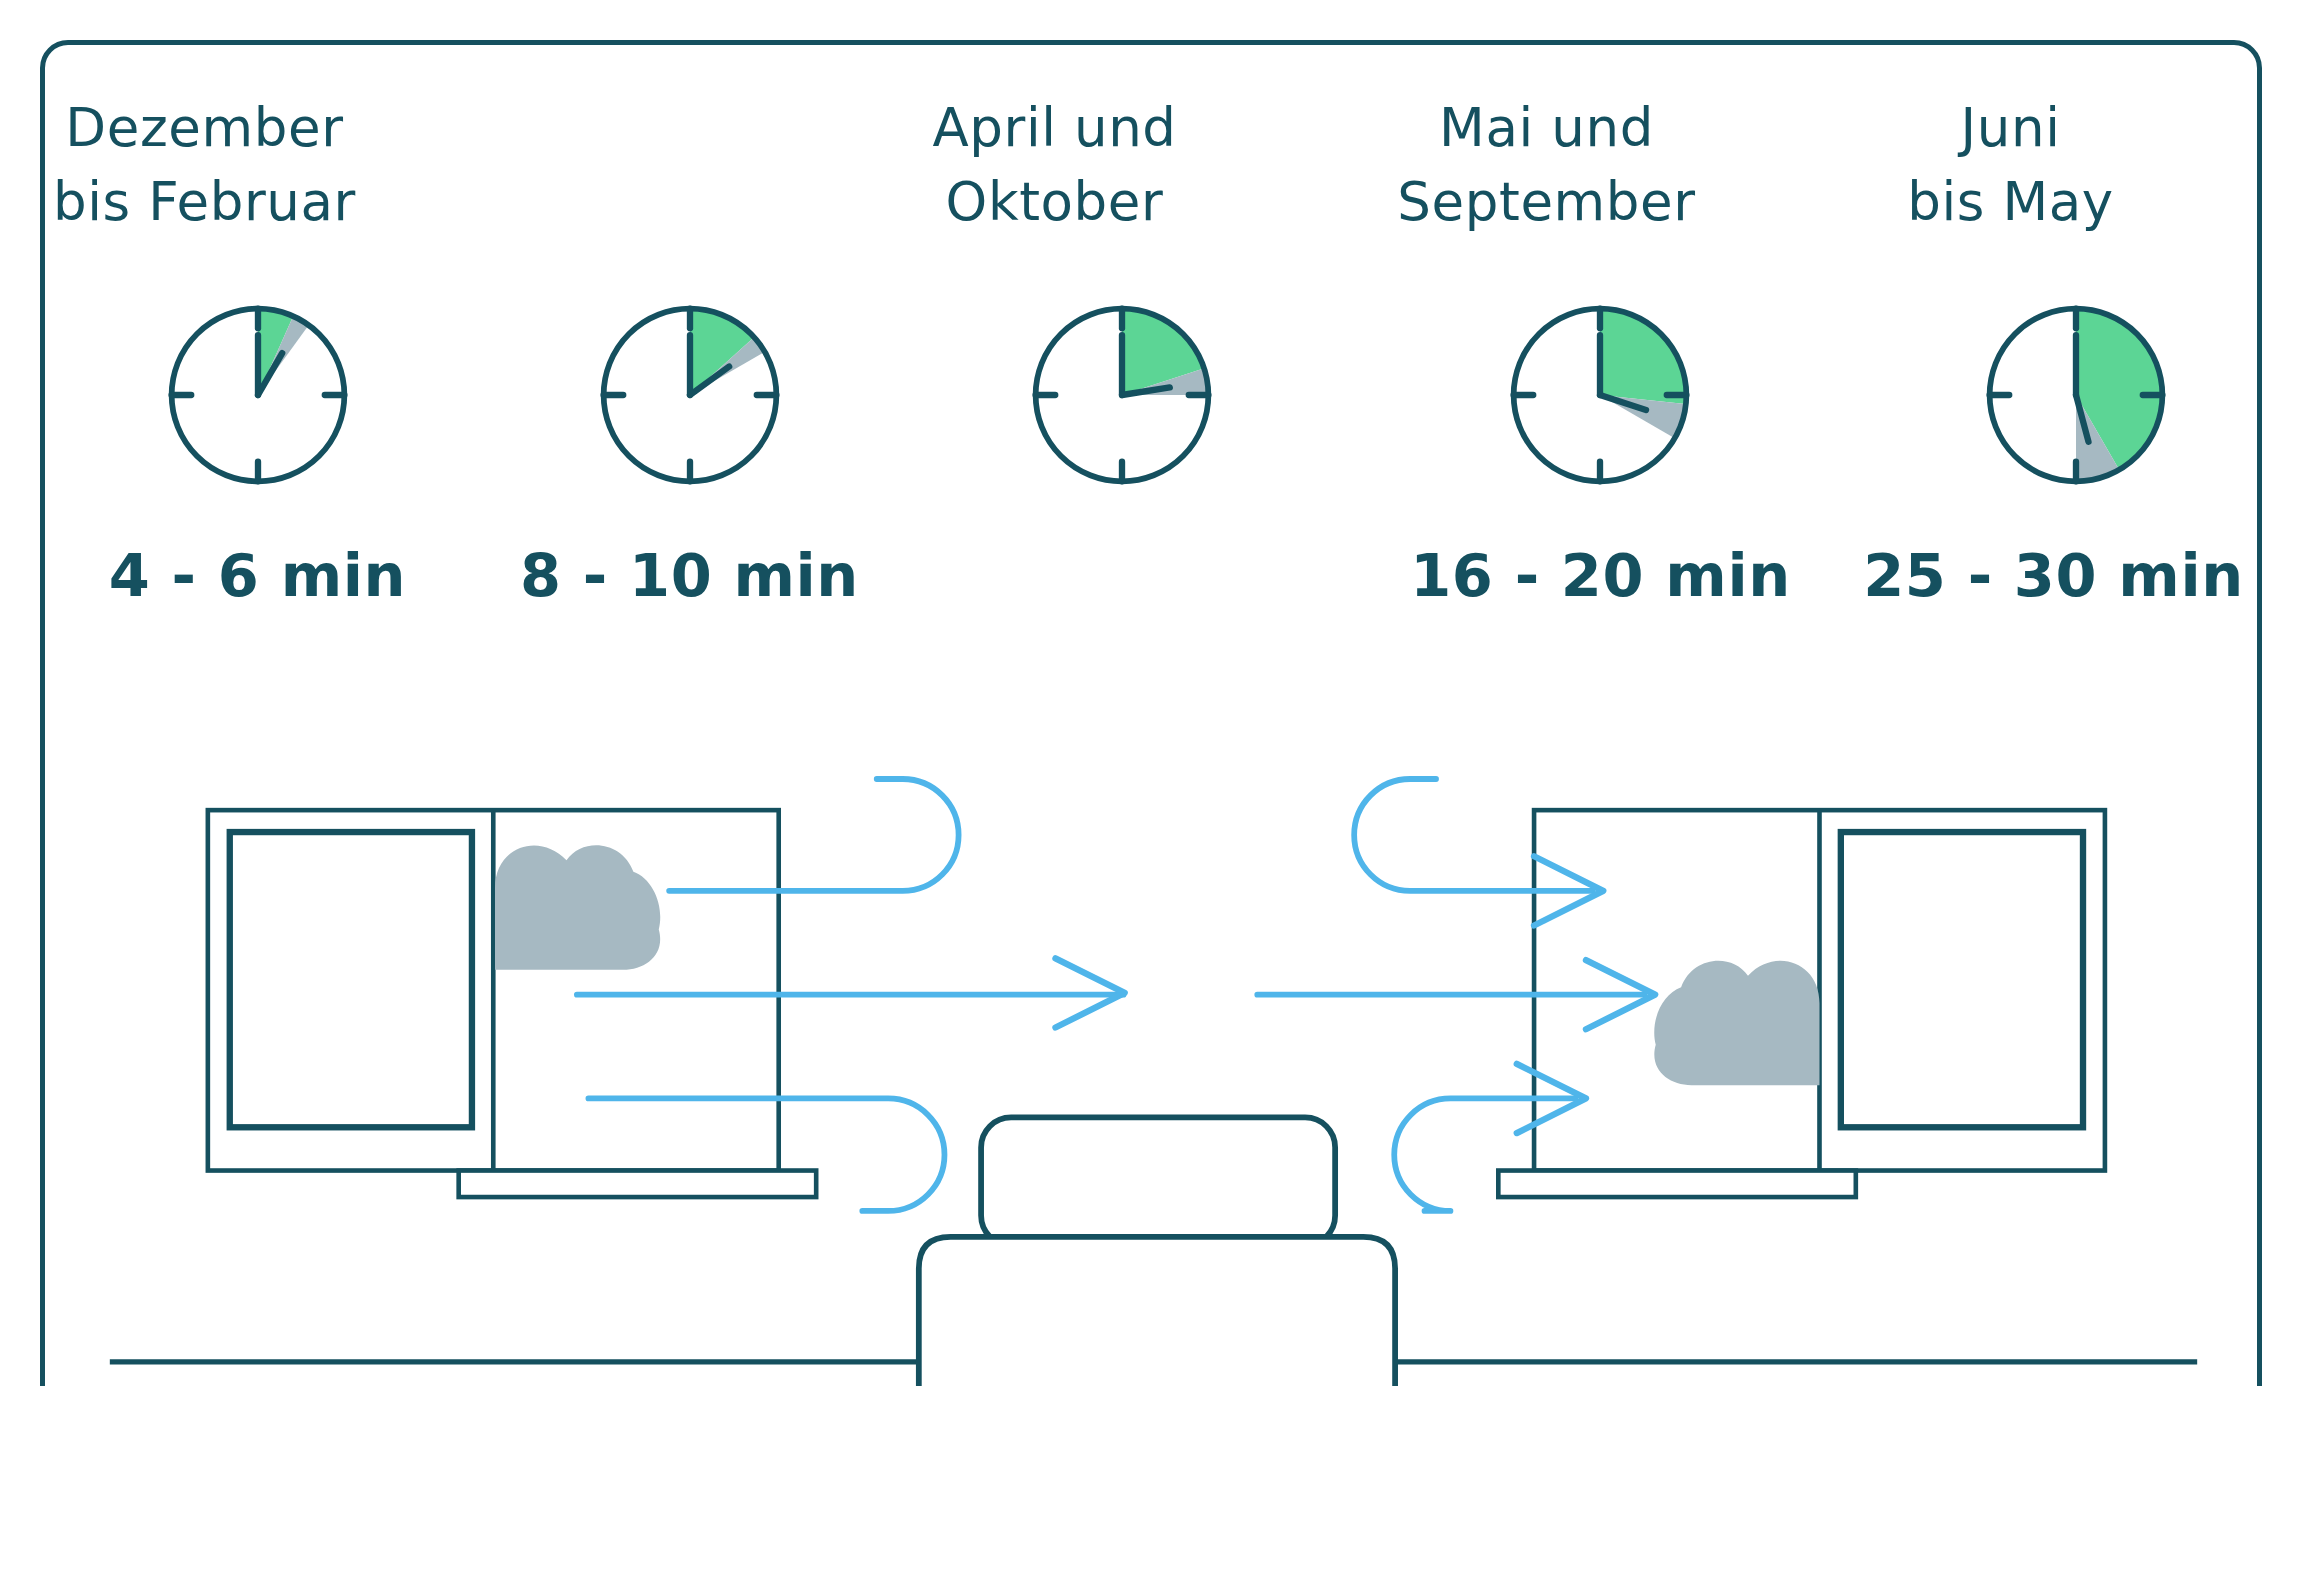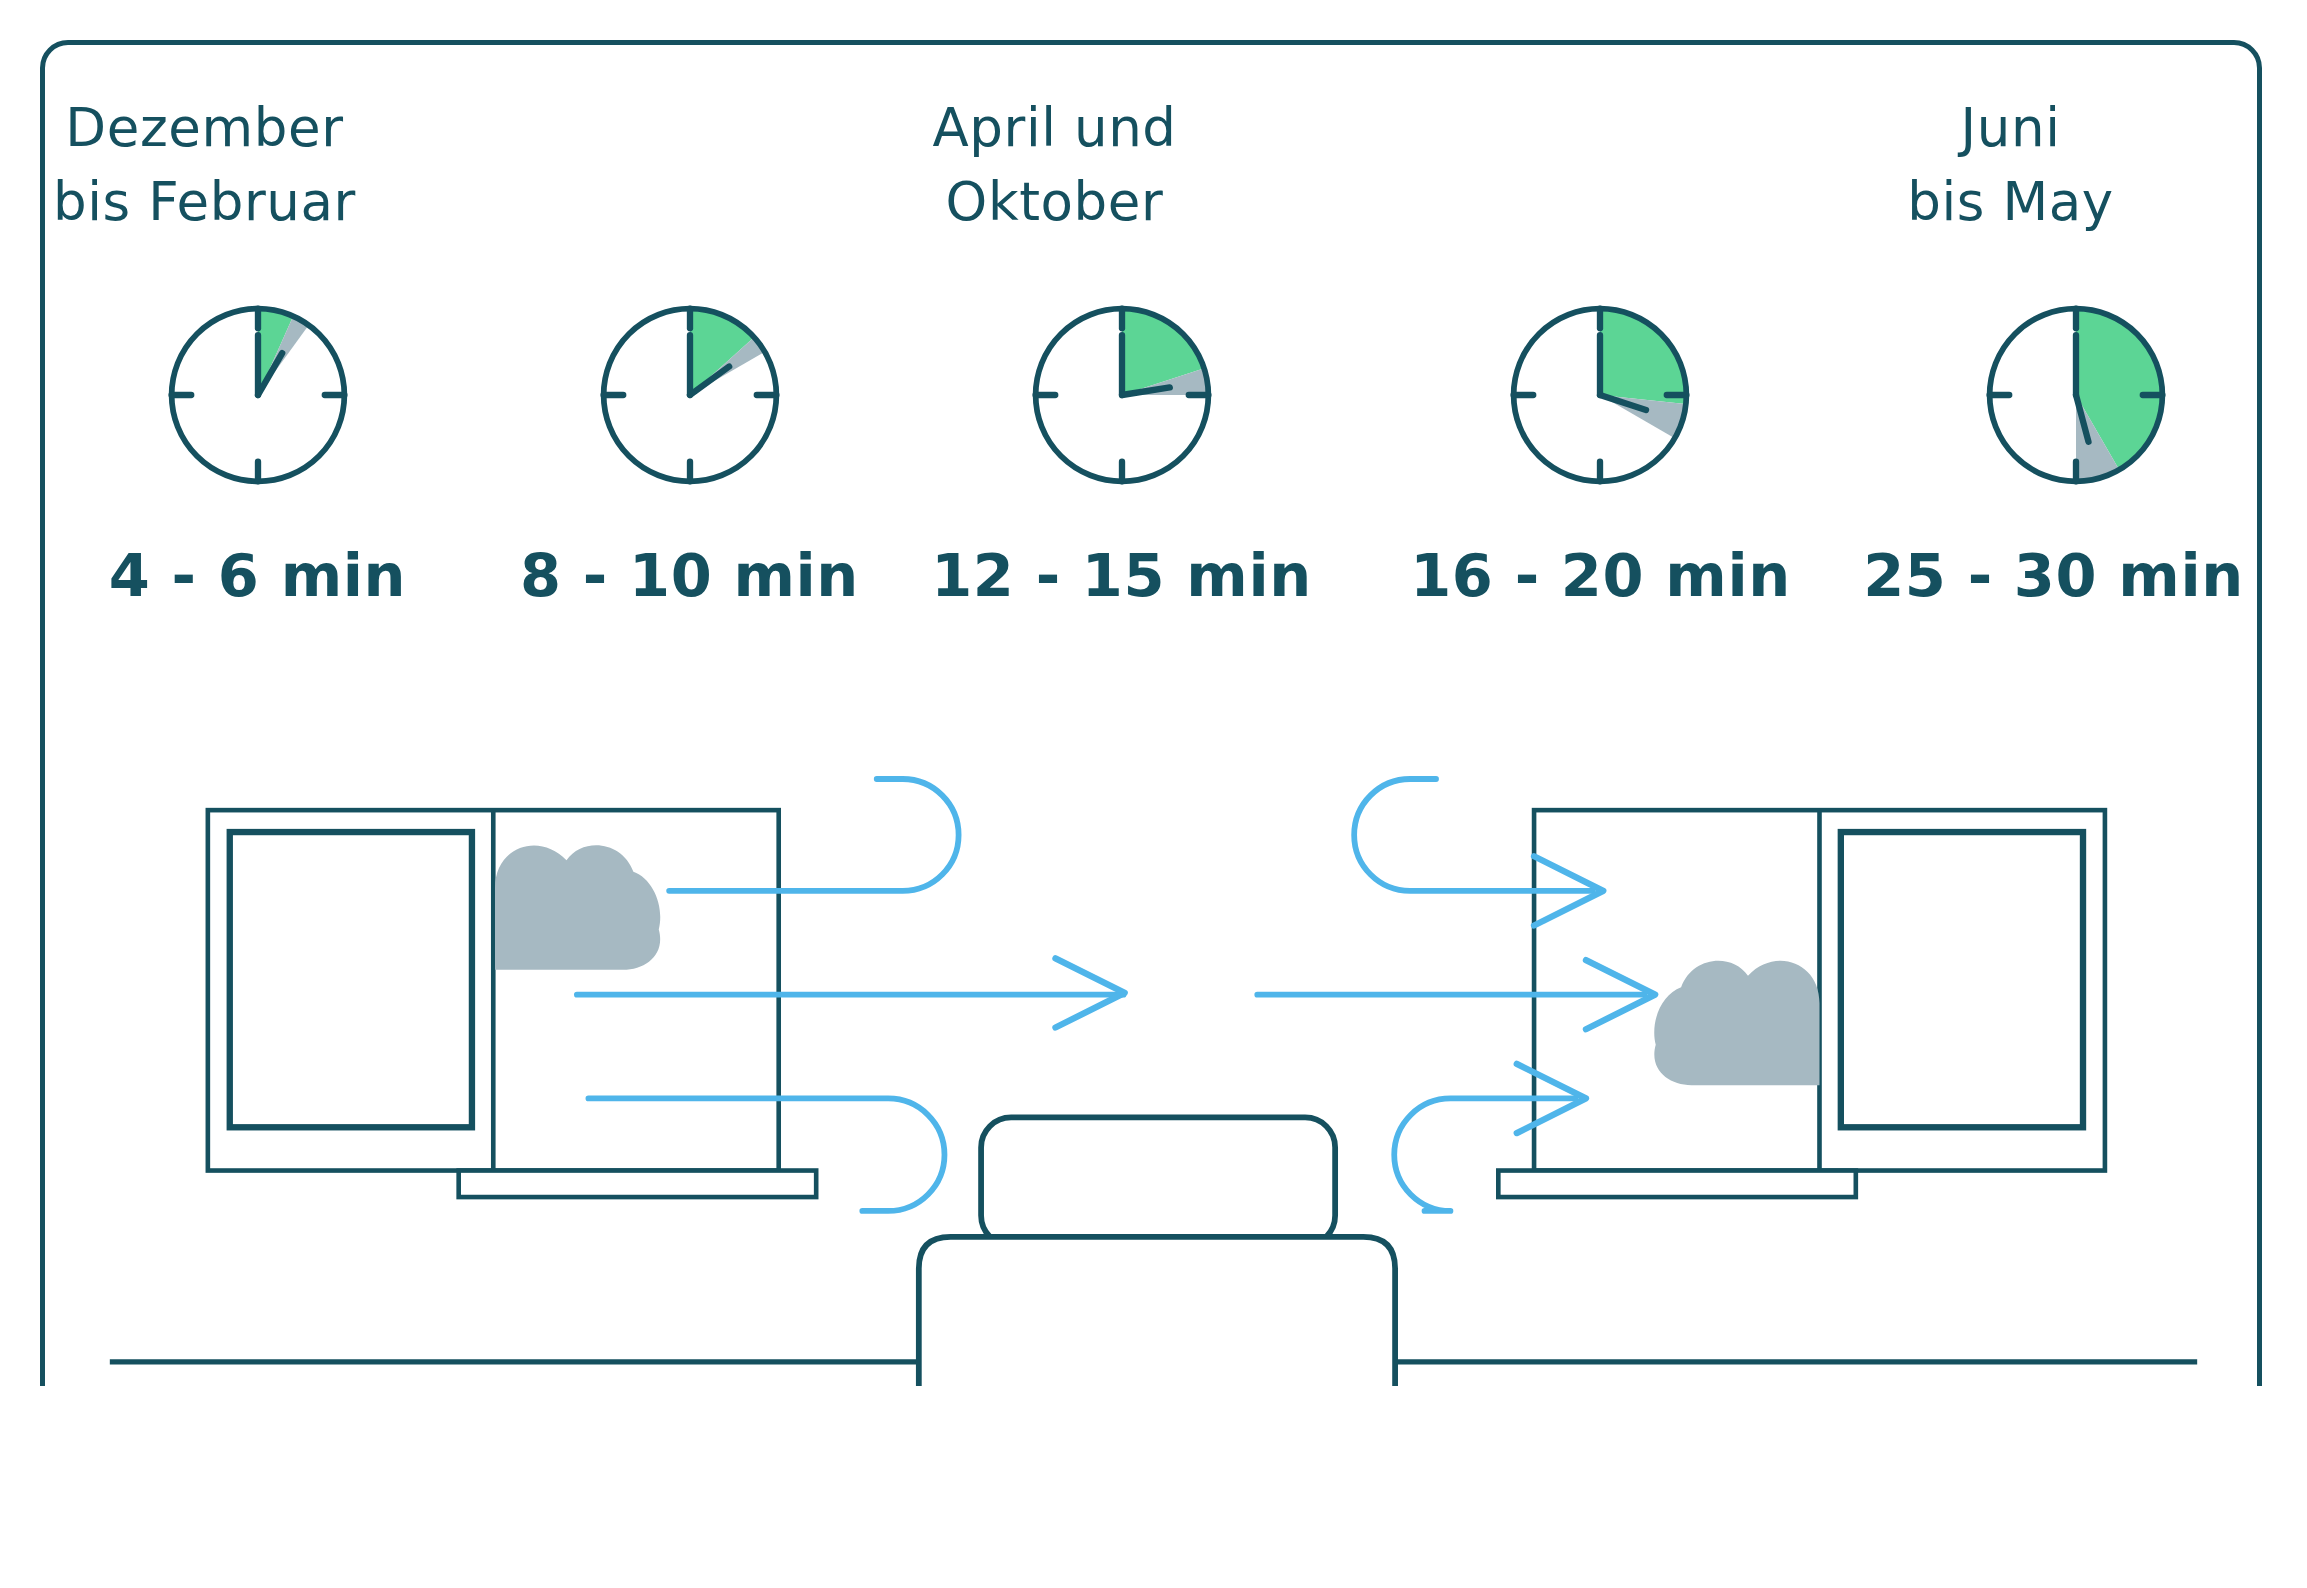--- a/index.html
+++ b/index.html
@@ -41,20 +41,24 @@
 <div class="stage">
   <div class="frame"></div>
 
   <div class="month" style="left:-84px">
     <div>Dezember</div>
     <div>bis Februar</div>
   </div>
   <div class="month" style="left:766px">
     <div>April und</div>
     <div>Oktober</div>
+  </div>
+  <div class="month" style="left:1258px">
+    <div>Mai und</div>
+    <div>September</div>
   </div>
   <div class="month" style="left:1722px">
     <div>Juni</div>
     <div>bis May</div>
   </div>
 
   <svg class="clock" style="left:163px" viewBox="-165 -165 330 330">
     <path class="fill-green sector-green" d="M0 0 L0 -149 A149 149 0 0 1 60.60375981829422 -136.11827318874754 Z"></path>
     <path class="fill-gray sector-gray" d="M0 0 L60.60375981829422 -136.11827318874754 A149 149 0 0 1 87.58000259157849 -120.54353216186718 Z"></path>
     <circle class="clock-face" r="150"></circle>
@@ -105,21 +109,20 @@
     <line class="tick" x1="0" y1="-150" x2="0" y2="-116"></line>
     <line class="tick" x1="0" y1="150" x2="0" y2="116"></line>
     <line class="tick" x1="-150" y1="0" x2="-116" y2="0"></line>
     <line class="tick" x1="150" y1="0" x2="116" y2="0"></line>
     <line class="hand hour" x1="0" y1="0" x2="0" y2="-104"></line>
     <line class="hand minute" x1="0" y1="0" x2="21.7" y2="81.1"></line>
   </svg>
 
   <div class="duration" style="left:-31px">4 - 6 min</div>
   <div class="duration" style="left:401px">8 - 10 min</div>
-  <div class="duration" style="left:833px">12 - 15 min</div>
   <div class="duration" style="left:1312px">16 - 20 min</div>
   <div class="duration" style="left:1765px">25 - 30 min</div>
 
   <svg class="illu" width="2307" height="1588" viewBox="0 0 4000 2754">
 
     <line class="s-teal" x1="190" y1="2362" x2="3810" y2="2362" stroke-width="9"></line>
 
     <g>
       <rect class="s-teal f-white" x="360" y="1405" width="990" height="625" stroke-width="8"></rect>
       <line class="s-teal" x1="855" y1="1405" x2="855" y2="2030" stroke-width="8"></line>

